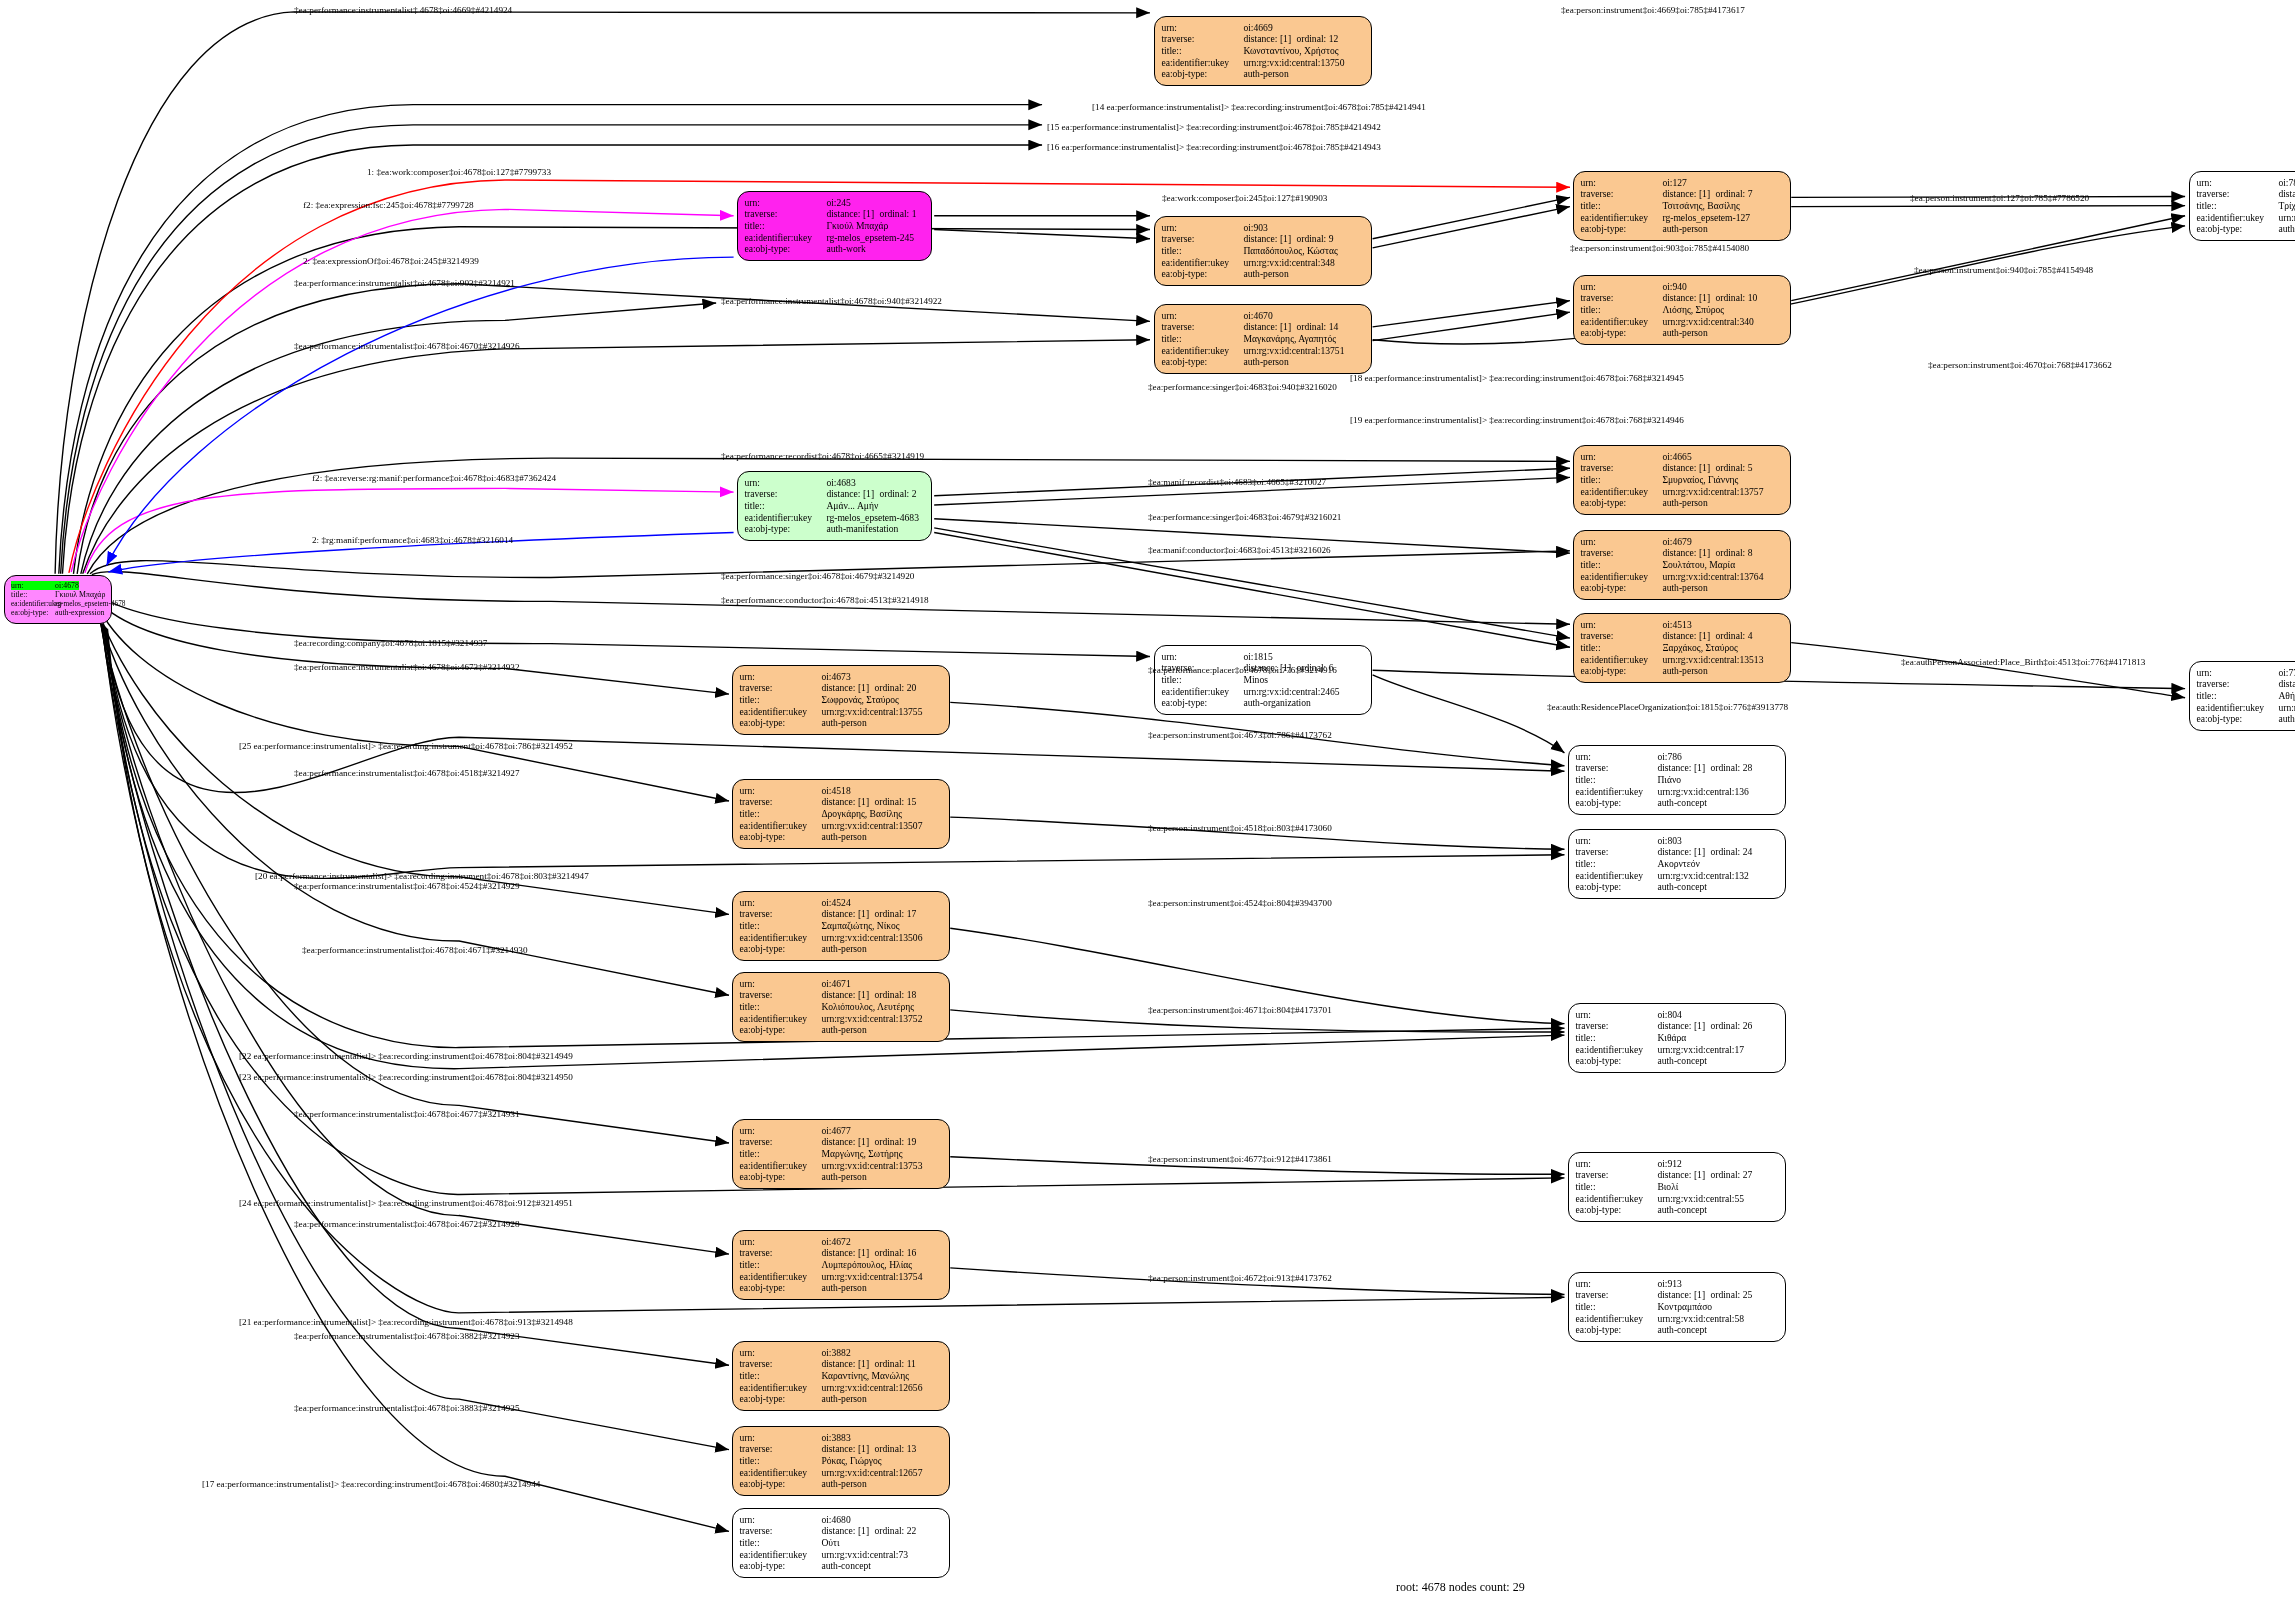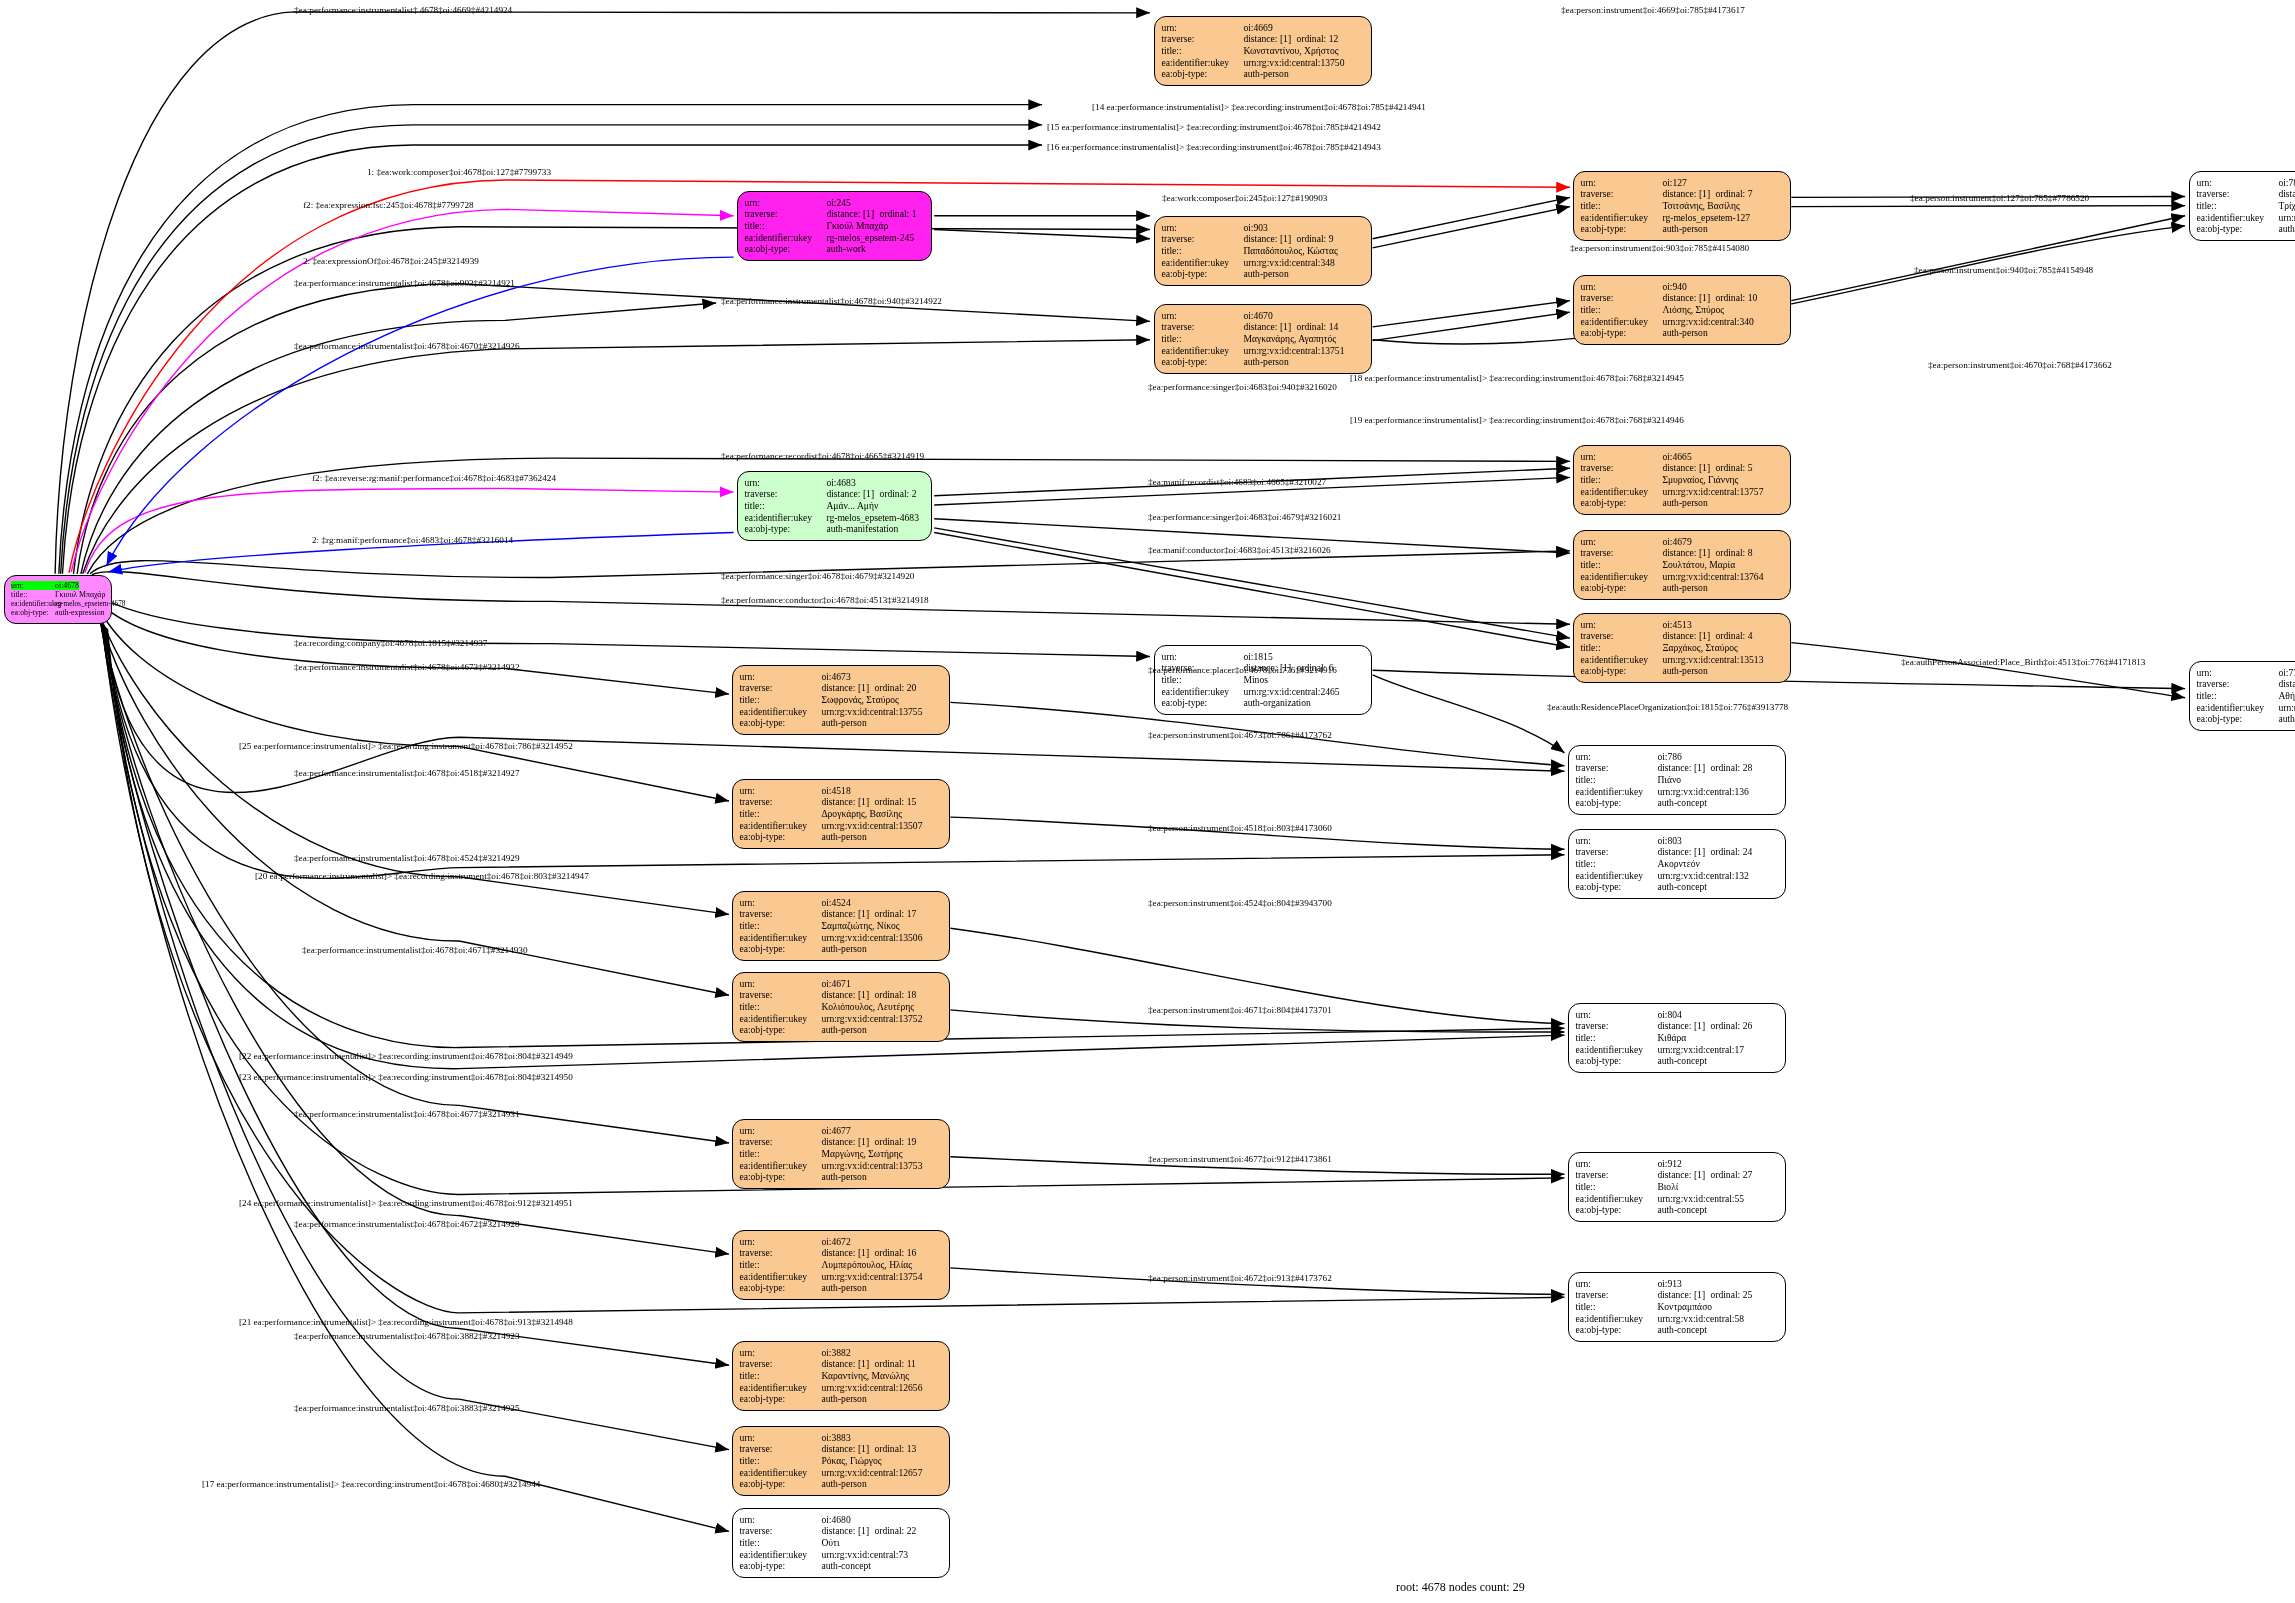--- a/index.html
+++ b/index.html
@@ -762,21 +762,21 @@
       <div class="elabel" style="left: 1148px; top: 621px; margin-top: 44px;">‡ea:performance:placer‡oi:4678‡oi:776‡#3214916</div>
       <div class="elabel" style="left: 294px; top: 638px;">‡ea:recording:company‡oi:4678‡oi:1815‡#3214937</div>
       <div class="elabel" style="left: 1901px; top: 657px;">‡ea:authPersonAssociated:Place_Birth‡oi:4513‡oi:776‡#4171813</div>
       <div class="elabel" style="left: 294px; top: 662px;">‡ea:performance:instrumentalist‡oi:4678‡oi:4673‡#3214932</div>
       <div class="elabel" style="left: 1547px; top: 702px;">‡ea:auth:ResidencePlaceOrganization‡oi:1815‡oi:776‡#3913778</div>
       <div class="elabel" style="left: 1148px; top: 730px;">‡ea:person:instrument‡oi:4673‡oi:786‡#4173762</div>
       <div class="elabel" style="left: 239px; top: 741px;">[25 ea:performance:instrumentalist]&gt; ‡ea:recording:instrument‡oi:4678‡oi:786‡#3214952</div>
       <div class="elabel" style="left: 294px; top: 768px;">‡ea:performance:instrumentalist‡oi:4678‡oi:4518‡#3214927</div>
       <div class="elabel" style="left: 1148px; top: 823px;">‡ea:person:instrument‡oi:4518‡oi:803‡#4173060</div>
       <div class="elabel" style="left: 239px; top: 871px; padding-left: 16px;">[20 ea:performance:instrumentalist]&gt; ‡ea:recording:instrument‡oi:4678‡oi:803‡#3214947</div>
-      <div class="elabel" style="left: 294px; top: 853px;">‡ea:performance:instrumentalist‡oi:4678‡oi:4524‡#3214929</div>
+      <div class="elabel" style="left: 294px; top: 881px;">‡ea:performance:instrumentalist‡oi:4678‡oi:4524‡#3214929</div>
       <div class="elabel" style="left: 302px; top: 945px;">‡ea:performance:instrumentalist‡oi:4678‡oi:4671‡#3214930</div>
       <div class="elabel" style="left: 1148px; top: 898px;">‡ea:person:instrument‡oi:4524‡oi:804‡#3943700</div>
       <div class="elabel" style="left: 1148px; top: 1005px;">‡ea:person:instrument‡oi:4671‡oi:804‡#4173701</div>
       <div class="elabel" style="left: 239px; top: 1051px;">[22 ea:performance:instrumentalist]&gt; ‡ea:recording:instrument‡oi:4678‡oi:804‡#3214949</div>
       <div class="elabel" style="left: 239px; top: 1072px;">[23 ea:performance:instrumentalist]&gt; ‡ea:recording:instrument‡oi:4678‡oi:804‡#3214950</div>
       <div class="elabel" style="left: 294px; top: 1109px;">‡ea:performance:instrumentalist‡oi:4678‡oi:4677‡#3214931</div>
       <div class="elabel" style="left: 1148px; top: 1154px;">‡ea:person:instrument‡oi:4677‡oi:912‡#4173861</div>
       <div class="elabel" style="left: 239px; top: 1198px;">[24 ea:performance:instrumentalist]&gt; ‡ea:recording:instrument‡oi:4678‡oi:912‡#3214951</div>
       <div class="elabel" style="left: 294px; top: 1219px;">‡ea:performance:instrumentalist‡oi:4678‡oi:4672‡#3214928</div>
       <div class="elabel" style="left: 1148px; top: 1273px;">‡ea:person:instrument‡oi:4672‡oi:913‡#4173762</div>

